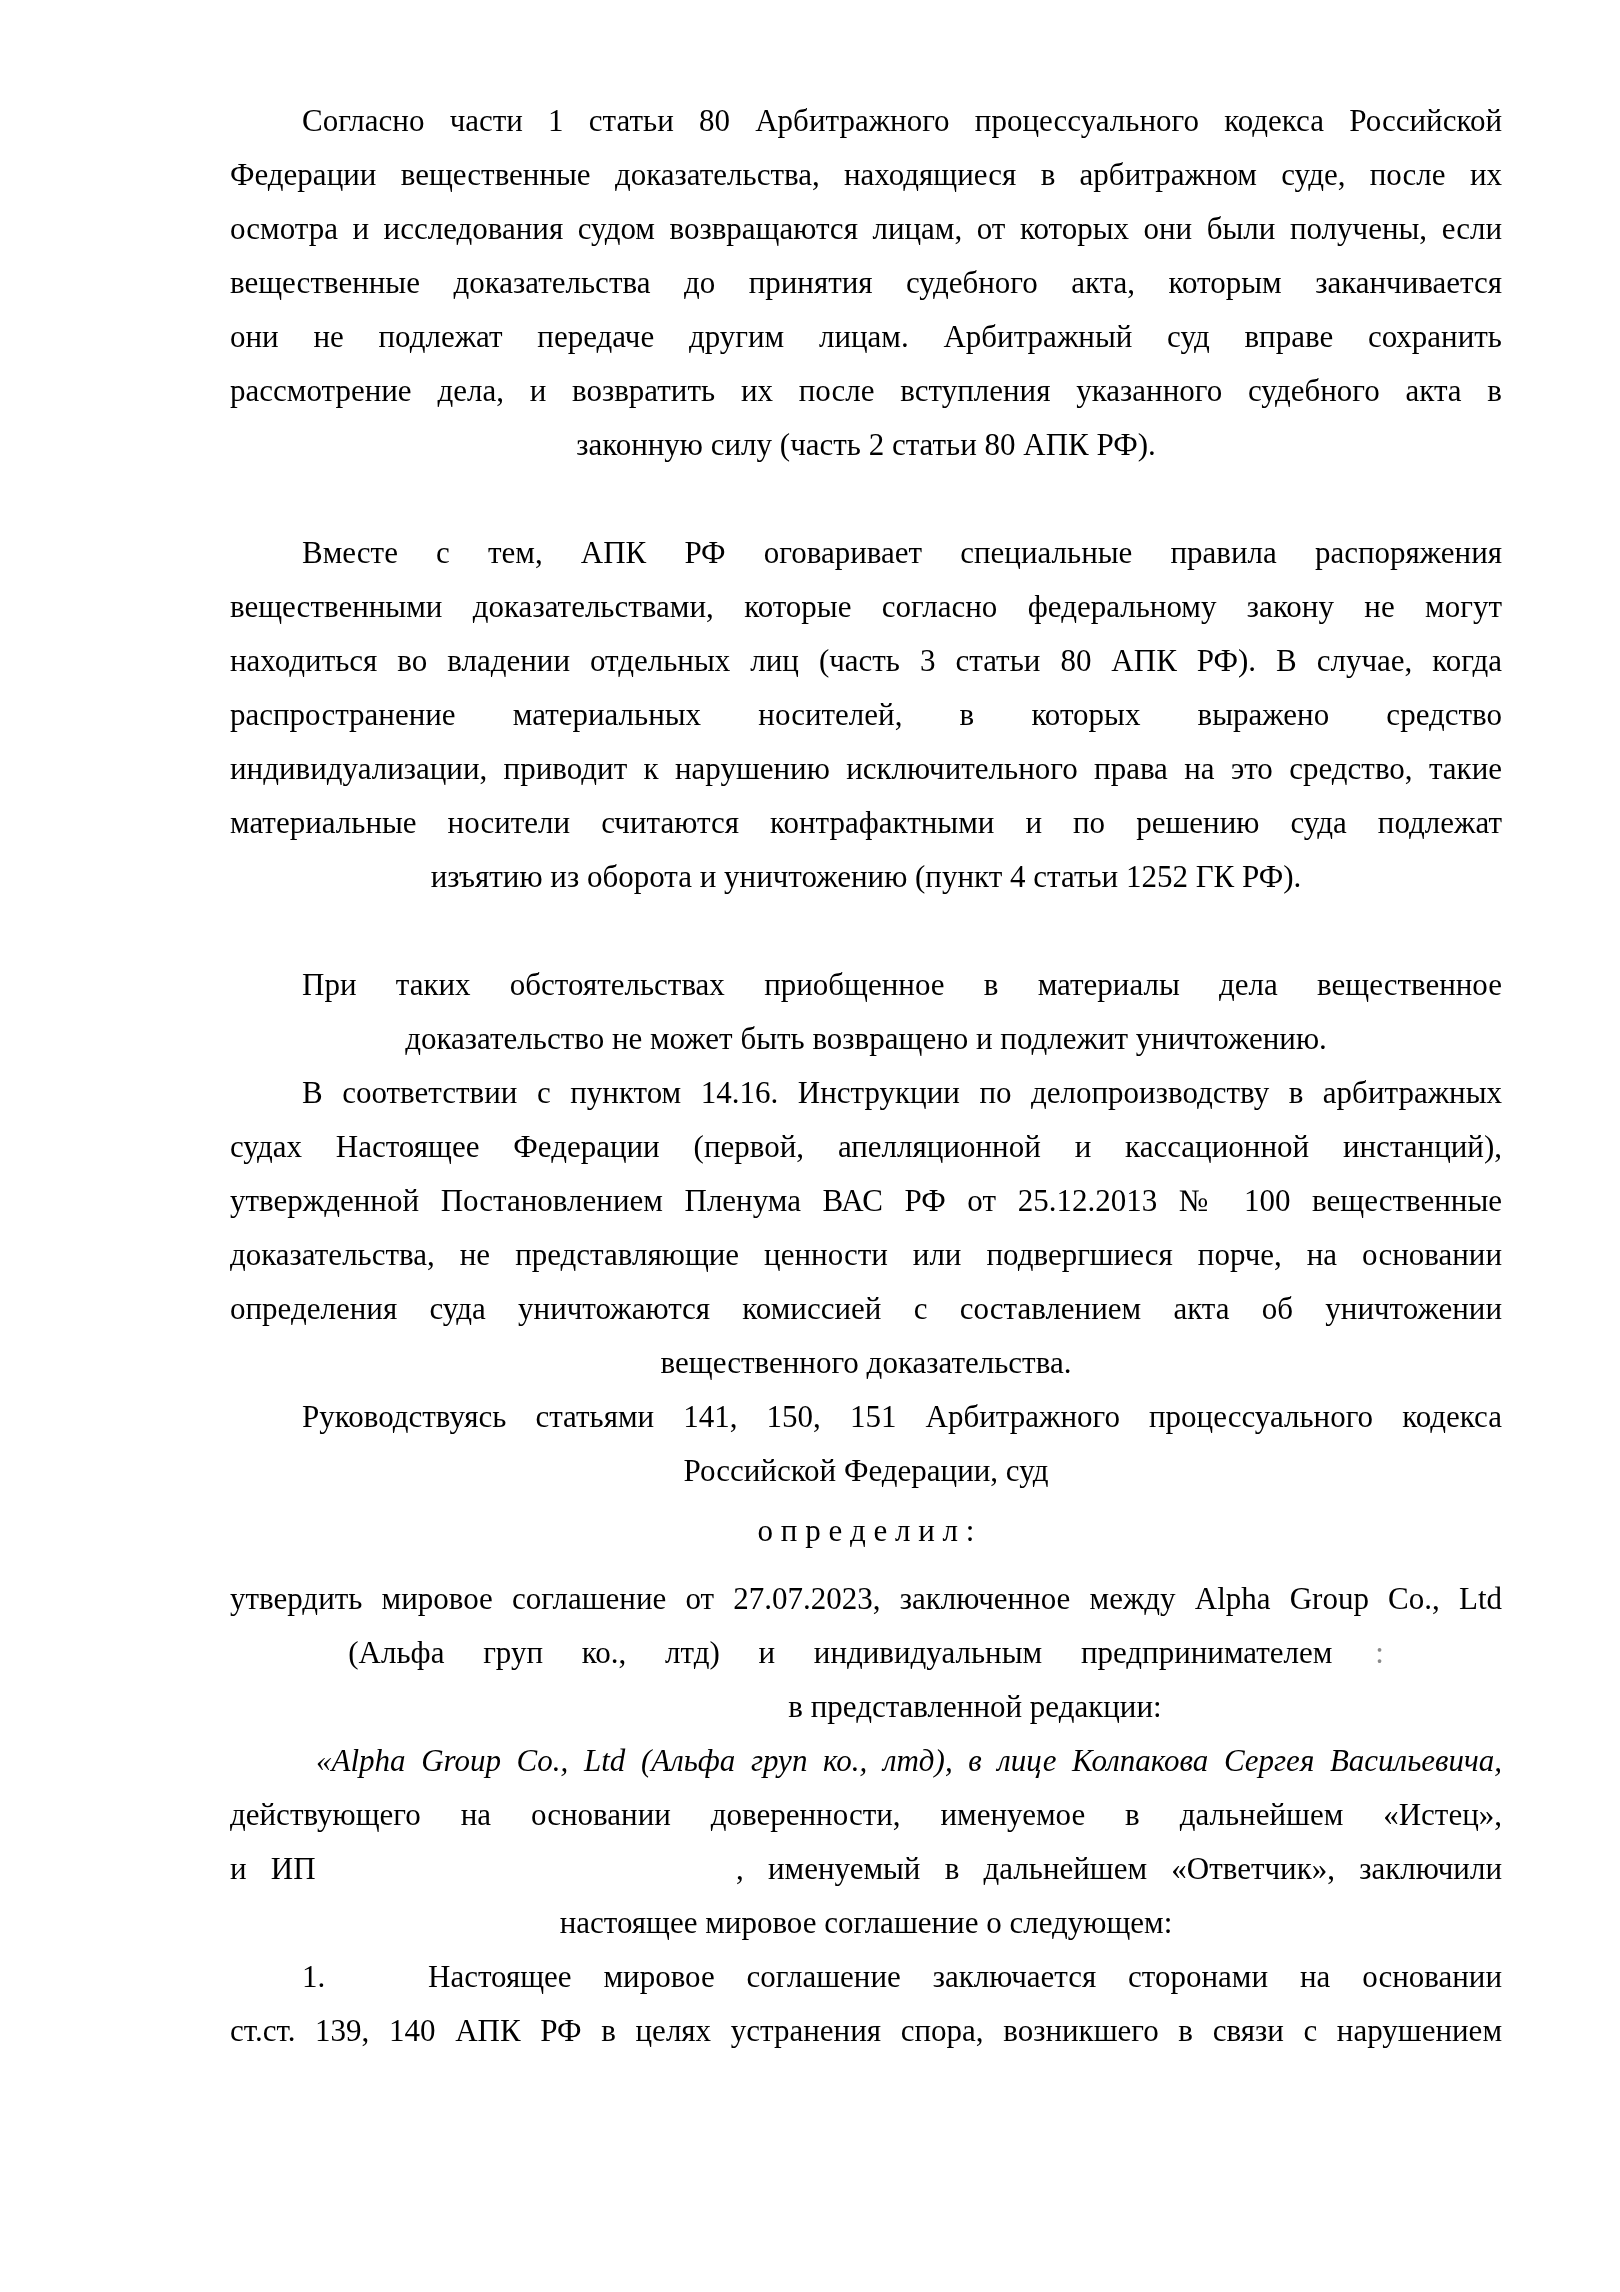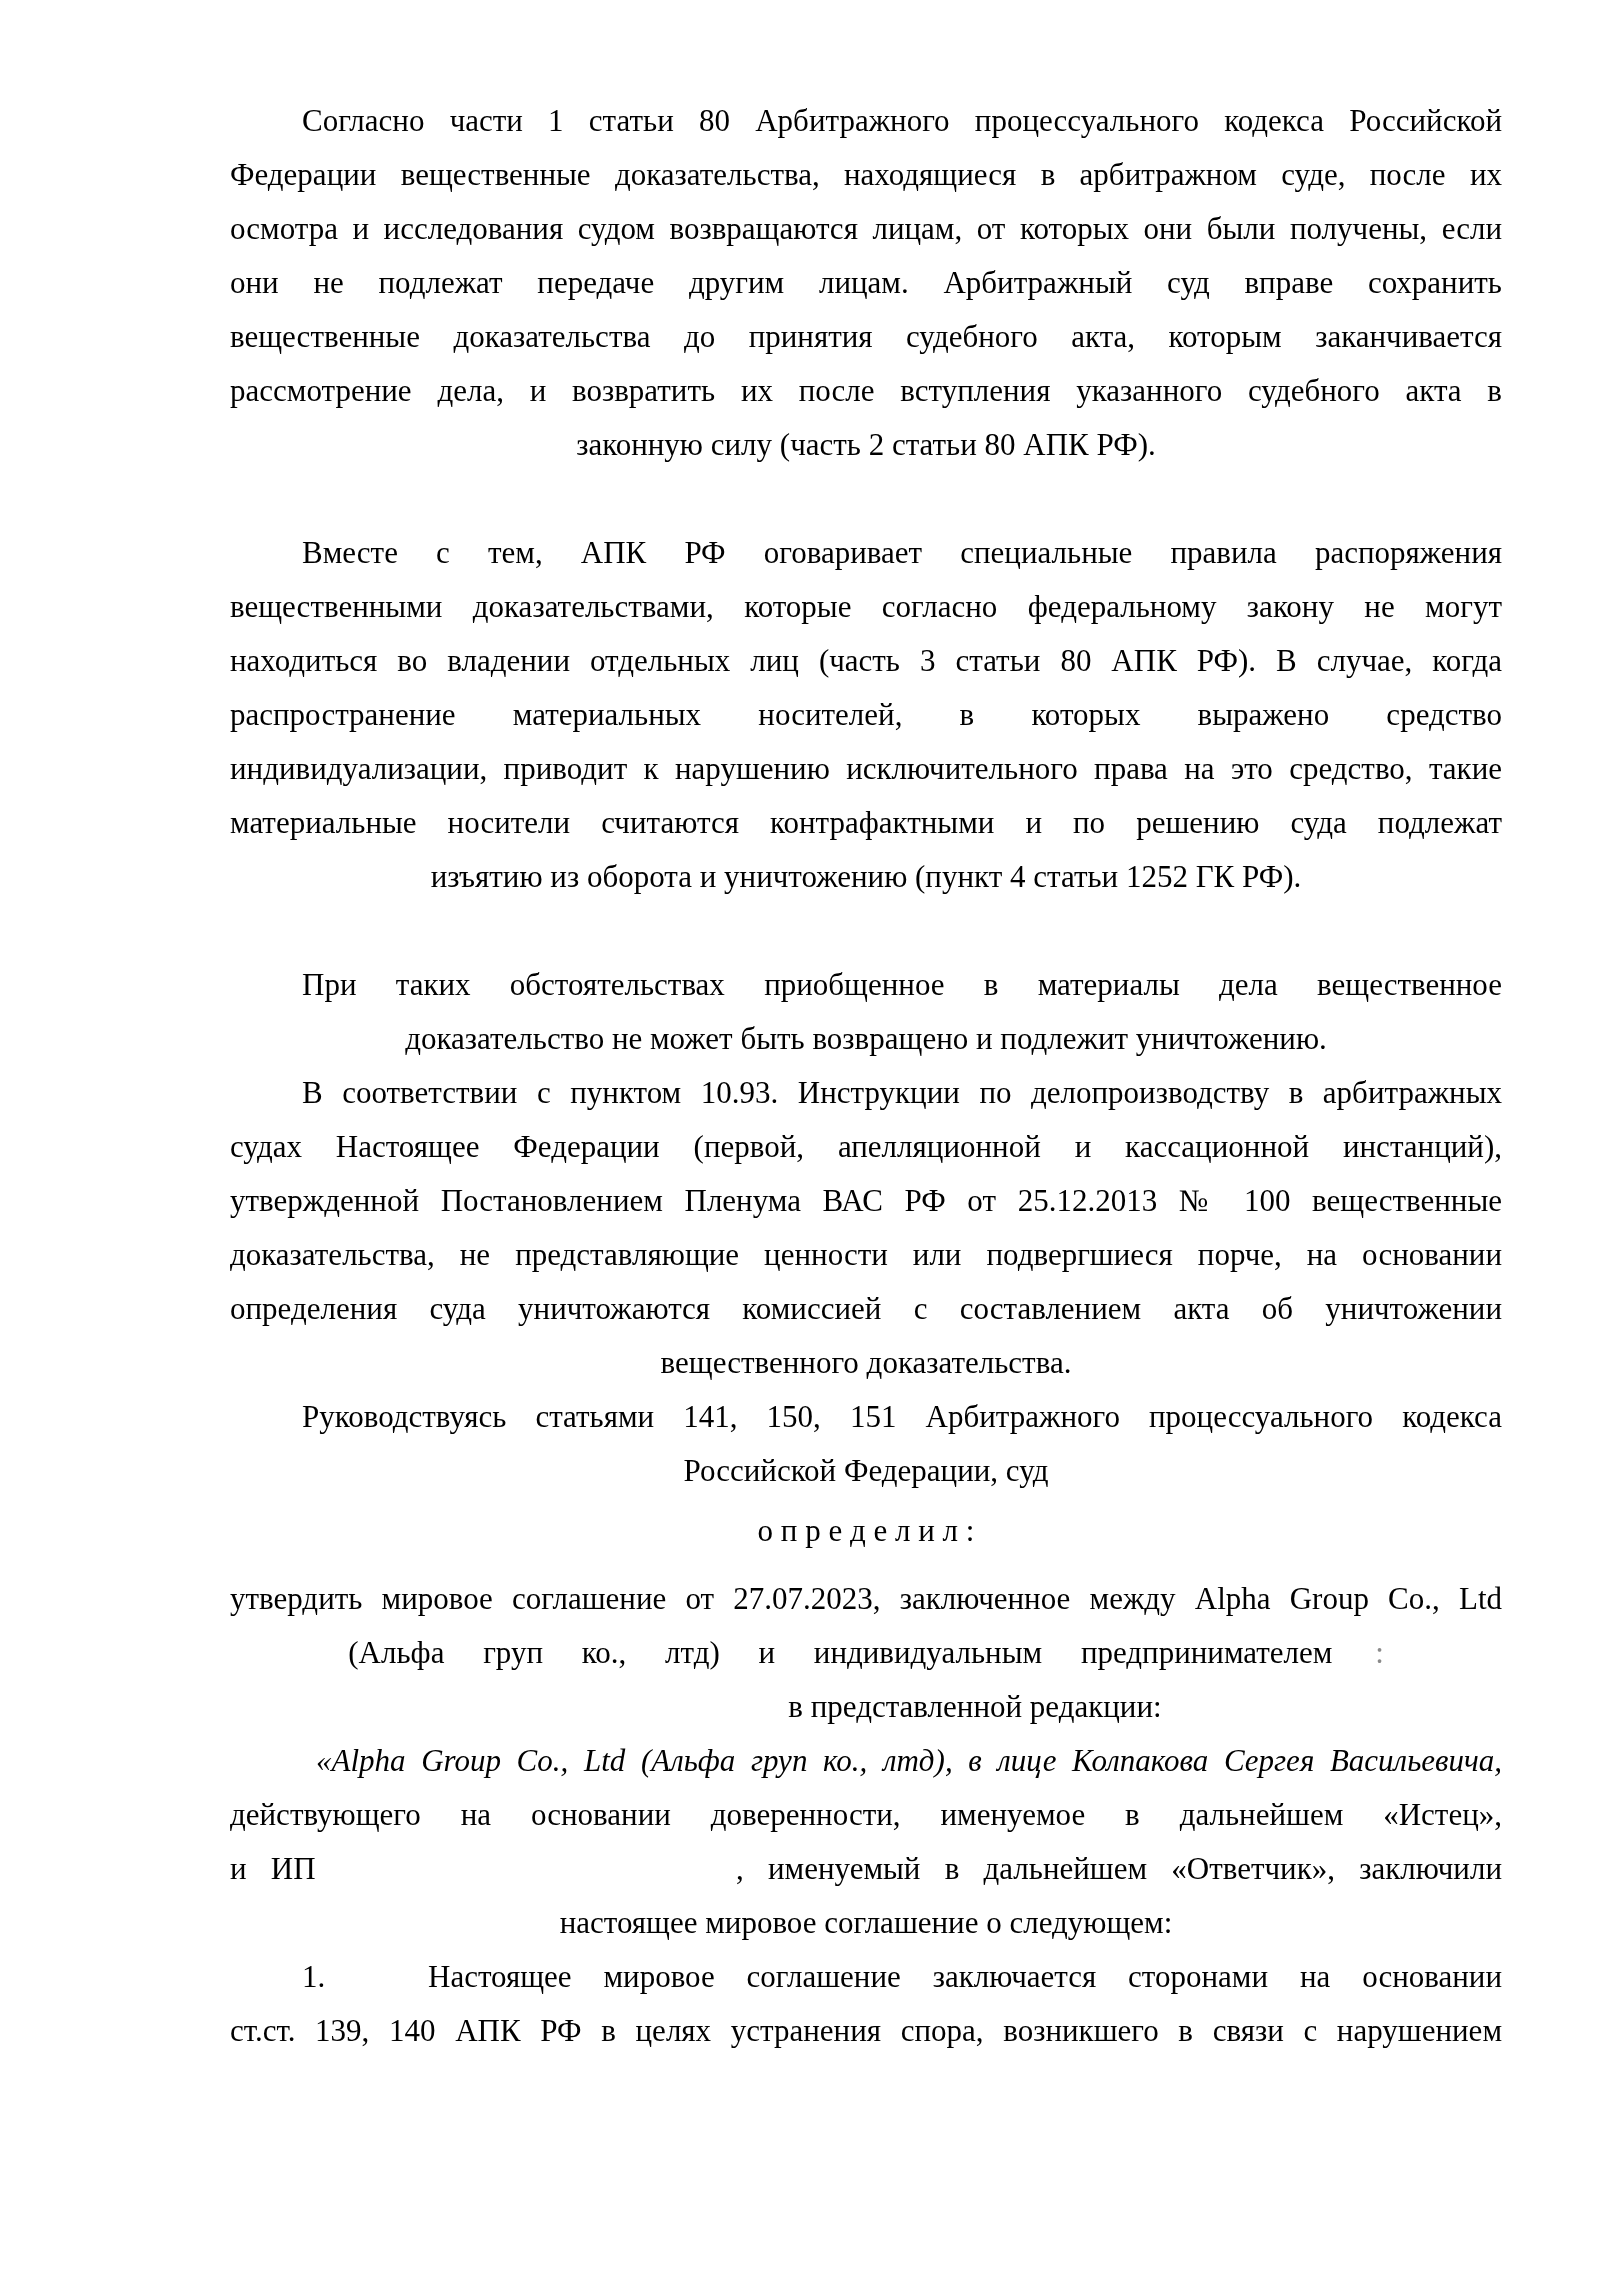--- a/index.html
+++ b/index.html
@@ -58,22 +58,22 @@
 </style>
 </head>
 <body>
 
 <div class="page">
 
   <div>
     <div class="line jl ind">Согласно части 1 статьи 80 Арбитражного процессуального кодекса Российской</div>
     <div class="line jl">Федерации вещественные доказательства, находящиеся в арбитражном суде, после их</div>
     <div class="line jl">осмотра и исследования судом возвращаются лицам, от которых они были получены, если</div>
+    <div class="line jl">вещественные доказательства до принятия судебного акта, которым заканчивается</div>
     <div class="line jl">они не подлежат передаче другим лицам. Арбитражный суд вправе сохранить</div>
-    <div class="line jl">вещественные доказательства до принятия судебного акта, которым заканчивается</div>
     <div class="line jl">рассмотрение дела, и возвратить их после вступления указанного судебного акта в</div>
     <div class="line ll">законную силу (часть 2 статьи 80 АПК РФ).</div>
   </div>
 
   <div class="vspace"></div>
 
   <div>
     <div class="line jl ind">Вместе с тем, АПК РФ оговаривает специальные правила распоряжения</div>
     <div class="line jl">вещественными доказательствами, которые согласно федеральному закону не могут</div>
     <div class="line jl">находиться во владении отдельных лиц (часть 3 статьи 80 АПК РФ). В случае, когда</div>
@@ -84,21 +84,21 @@
   </div>
 
   <div class="vspace"></div>
 
   <div>
     <div class="line jl ind">При таких обстоятельствах приобщенное в материалы дела вещественное</div>
     <div class="line ll">доказательство не может быть возвращено и подлежит уничтожению.</div>
   </div>
 
   <div>
-    <div class="line jl ind">В соответствии с пунктом 10.93. Инструкции по делопроизводству в арбитражных</div>
+    <div class="line jl ind">В соответствии с пунктом 14.16. Инструкции по делопроизводству в арбитражных</div>
     <div class="line jl">судах Настоящее Федерации (первой, апелляционной и кассационной инстанций),</div>
     <div class="line jl">утвержденной Постановлением Пленума ВАС РФ от 25.12.2013 № 100  вещественные</div>
     <div class="line jl">доказательства, не представляющие ценности или подвергшиеся порче, на основании</div>
     <div class="line jl">определения суда уничтожаются комиссией с составлением акта об уничтожении</div>
     <div class="line ll">вещественного доказательства.</div>
   </div>
 
   <div>
     <div class="line jl ind">Руководствуясь статьями 141, 150, 151 Арбитражного процессуального кодекса</div>
     <div class="line ll">Российской Федерации, суд</div>

